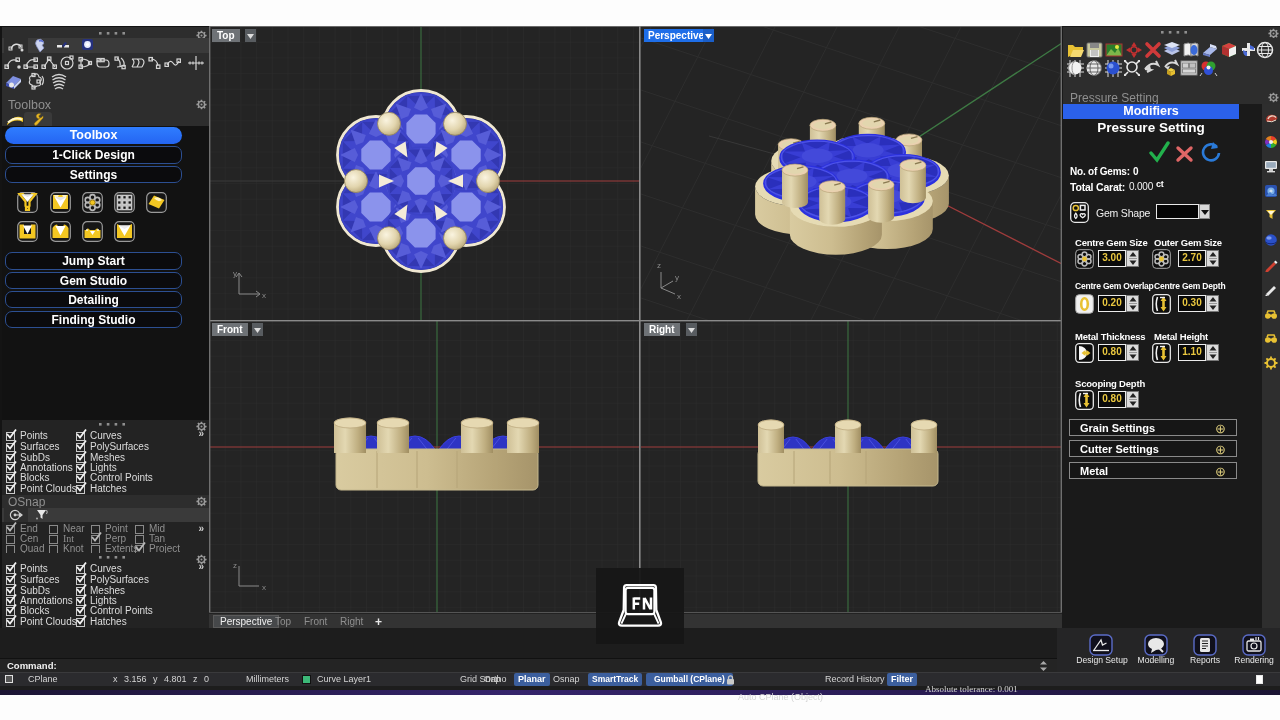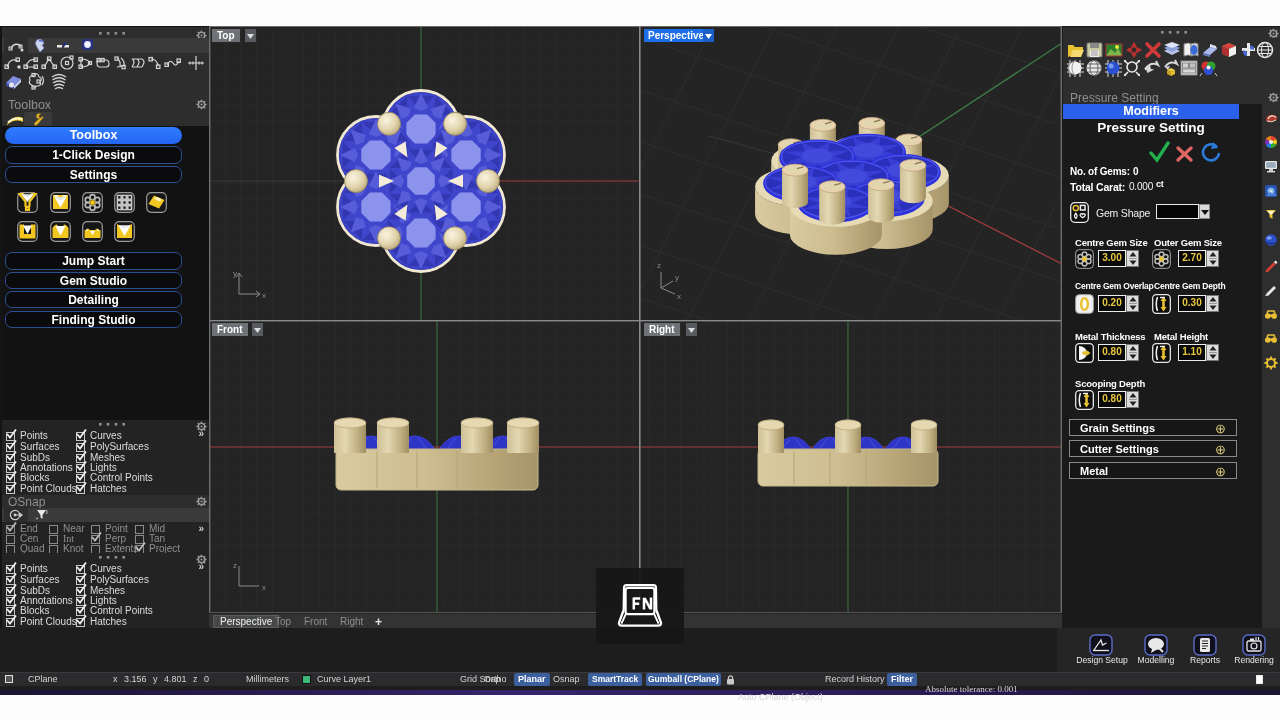--- a/index.html
+++ b/index.html
@@ -1253,20 +1253,26 @@
           <g stroke="#e8c133" stroke-width="1.8">
             <path d="M7 0.5 V3 M7 11 v2.5 M0.5 7 H3 M11 7 h2.5 M2.4 2.4 L4 4 M11.6 2.4 L10 4 M2.4 11.6 L4 10 M11.6 11.6 L10 10"></path>
           </g>
         </svg>
       </div>
   </div>
 
   <div id="bottom" class="abs" style="left:0;top:628px;width:1280px;height:62px;background:#1d1d1d;">
 
 
+    <div class="abs" style="left:0;top:30px;width:1057px;height:14px;background:#242424;border-top:1px solid #111;">
+      <div class="abs" style="left:7px;top:1px;color:#f2f2f2;font-size:9.5px;font-weight:bold;">Command:</div>
+      <svg class="abs" style="left:1038px;top:1px;" width="11" height="12" viewBox="0 0 11 12">
+          <path d="M2 4.5 L5.5 1 L9 4.5z M2 7.5 L5.5 11 L9 7.5z" fill="#a8a8a8"></path>
+        </svg>
+    </div>
 
     <div class="abs" style="left:1057px;top:0;width:223px;height:44px;background:#252526;">
       <svg class="abs" style="left:32px;top:6px;" width="24" height="22" viewBox="0 0 24 22">
           <rect x="1" y="1" width="22" height="20" rx="5" fill="#10101c" stroke="#5b6cc8" stroke-width="1.4"></rect>
           <path d="M5 16 L12 6 l1.5 5 4-2" stroke="#e8e8e8" stroke-width="1.3" fill="none"></path>
           <path d="M4 16.5 l16 0" stroke="#e8e8e8" stroke-width="1.3"></path>
         </svg>
       <div class="abs" style="left:14px;top:27px;width:62px;text-align:center;color:#e8e8e8;font-size:8.6px;">Design Setup</div>
       <svg class="abs" style="left:87px;top:6px;" width="24" height="22" viewBox="0 0 24 22">
           <rect x="1" y="1" width="22" height="20" rx="5" fill="#10101c" stroke="#5b6cc8" stroke-width="1.4"></rect>
@@ -1295,21 +1301,21 @@
       <div class="abs" style="left:28px;top:1px;text-align:center;">CPlane</div>
       <div class="abs" style="left:113px;top:1px;word-spacing:4px;">x 3.156 y 4.801 z 0</div>
       <div class="abs" style="left:246px;top:1px;">Millimeters</div>
       <div class="abs" style="left:302px;top:2px;width:9px;height:9px;background:#3cb878;border:1px solid #111;"></div>
       <div class="abs" style="left:317px;top:1px;">Curve Layer1</div>
       <div class="abs" style="left:460px;top:1px;">Grid Snap</div>
       <div class="abs" style="left:484px;top:1px;">Ortho</div>
       <div class="abs" style="left:514px;top:0px;background:#3c5f9e;border-radius:2px;height:13px;line-height:13px;padding:0 4px;color:#fff;font-weight:bold;font-size:9px;">Planar</div>
       <div class="abs" style="left:553px;top:1px;">Osnap</div>
       <div class="abs" style="left:588px;top:0px;background:#3c5f9e;border-radius:2px;height:13px;line-height:13px;padding:0 4px;color:#fff;font-weight:bold;font-size:8.5px;">SmartTrack</div>
-      <div class="abs" style="left:646px;top:0px;background:#3c5f9e;border-radius:2px;height:13px;line-height:13px;padding:0 2px;color:#fff;font-weight:bold;font-size:8.5px;">Gumball (CPlane)</div>
+      <div class="abs" style="left:646px;top:0px;background:#3c5f9e;border-radius:2px;height:13px;line-height:13px;padding:0 8px;color:#fff;font-weight:bold;font-size:8.5px;">Gumball (CPlane)</div>
       <svg class="abs" style="left:726px;top:2px;" width="9" height="10" viewBox="0 0 9 10">
           <rect x="1" y="4" width="7" height="5.5" rx="1" fill="#c9c9c9"></rect>
           <path d="M2.5 4 V2.8 a2 2 0 0 1 4 0 V4" stroke="#c9c9c9" stroke-width="1.3" fill="none"></path>
         </svg>
       <div class="abs" style="left:738px;top:1px;margin-top:18px;">Auto CPlane (Object)</div>
       <div class="abs" style="left:825px;top:1px;">Record History</div>
       <div class="abs" style="left:887px;top:0px;background:#3c5f9e;border-radius:2px;height:13px;line-height:13px;padding:0 4px;color:#fff;font-weight:bold;font-size:9px;">Filter</div>
       <div class="abs" style="left:925px;top:11px;font-family:Liberation Serif, serif;">Absolute tolerance: 0.001</div>
       <div class="abs" style="left:1256px;top:2px;width:7px;height:9px;border:1.5px solid #e8e8e8;background:#fff;"></div>
     </div>

